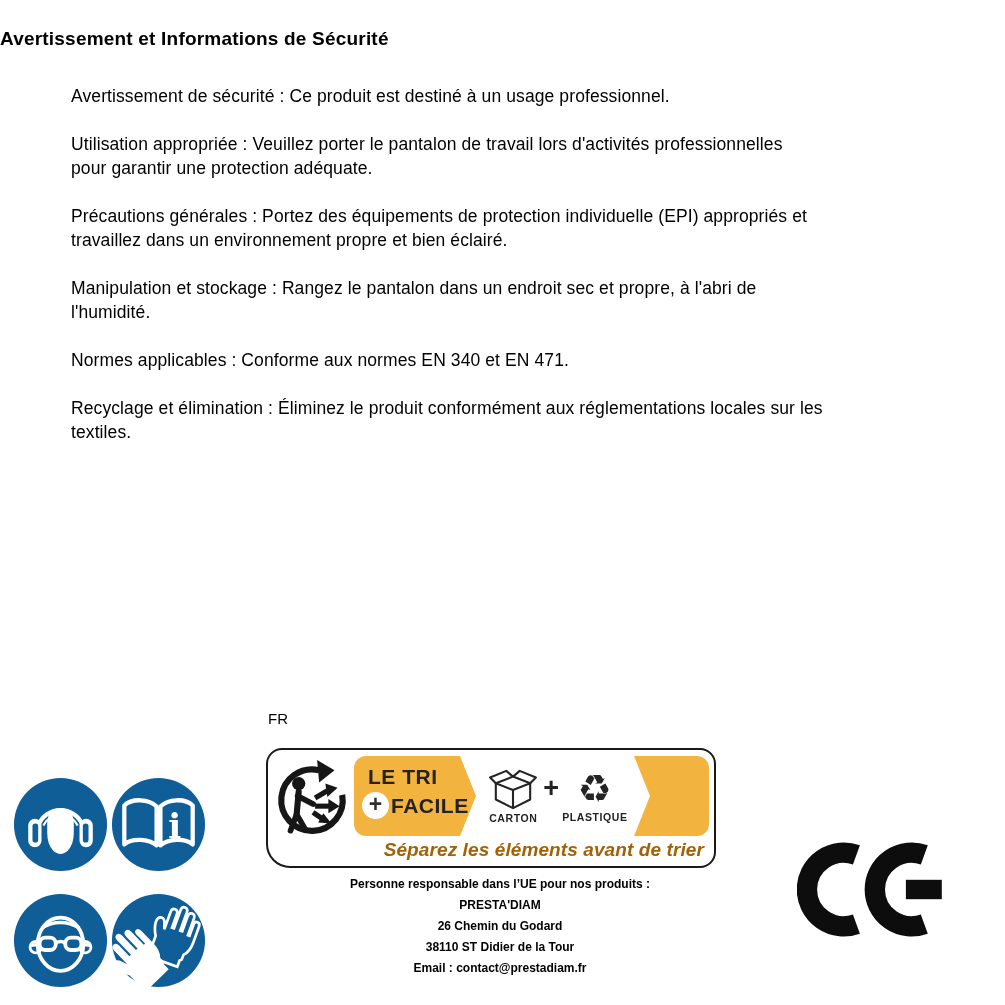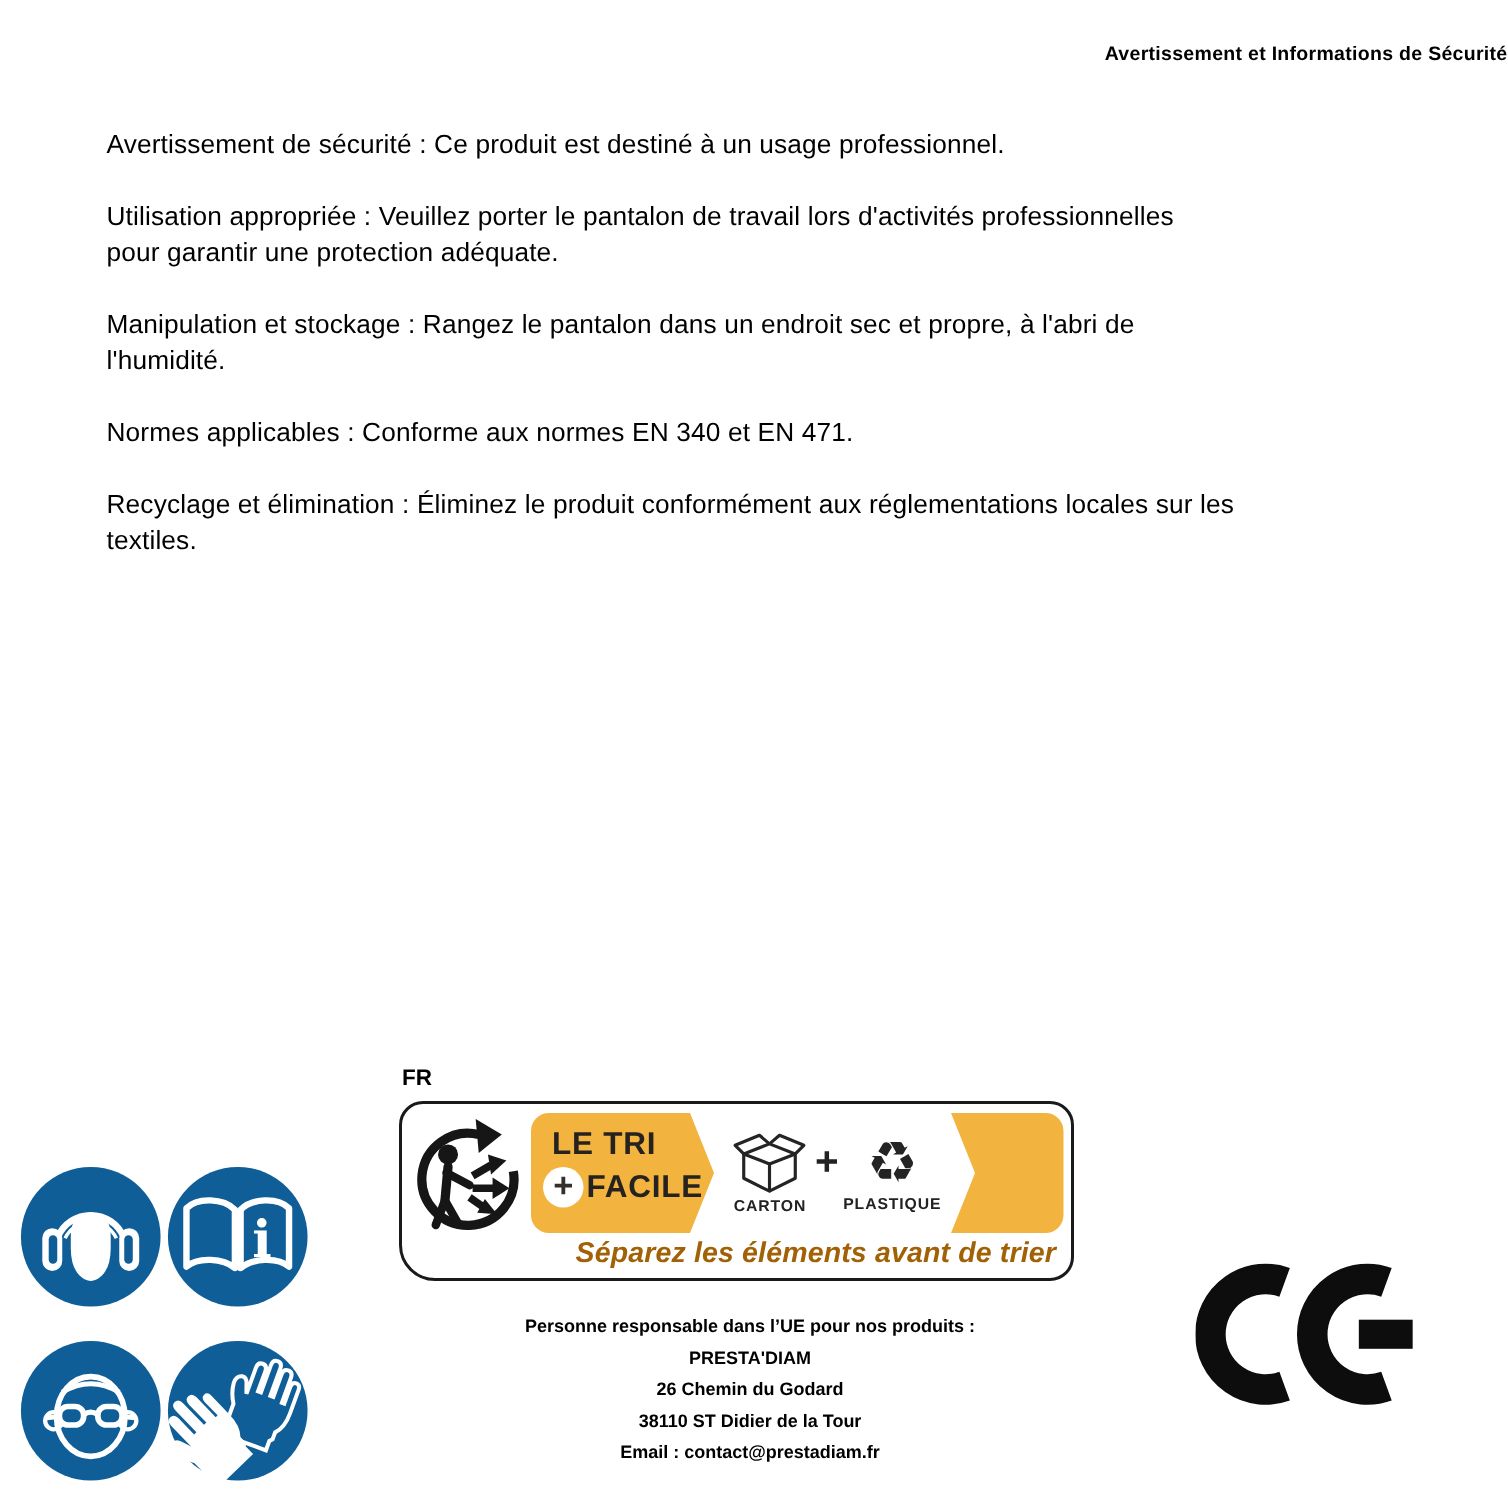--- a/index.html
+++ b/index.html
@@ -2,39 +2,39 @@
 <html><head>
 <meta charset="utf-8">
 <style>
   html,body{margin:0;padding:0;}
   body{
     width:1005px;height:1005px;position:relative;overflow:hidden;
     background:#ffffff;color:#000;
     font-family:"Liberation Sans", sans-serif;
   }
   .title{
-    position:absolute;top:28px;left:0;width:100%;text-align:right;
-    font-size:13px;font-weight:bold;letter-spacing:0.2px;
+    position:absolute;top:28px;left:0;width:100%;text-align:left;
+    font-size:19px;font-weight:bold;letter-spacing:0.2px;
   }
   .content{position:absolute;top:84px;left:71px;width:920px;}
   .para{
     font-size:17.5px;line-height:24px;margin:0 0 24px 0;
     white-space:pre-line;letter-spacing:0.1px;
   }
 
   
   .icons-grid{
     position:absolute;left:13px;top:777px;
     display:grid;grid-template-columns:95px 95px;column-gap:3px;row-gap:21px;
   }
   .sicon{width:95px;height:95px;display:block;}
 
   
   .label-area{position:absolute;left:266px;top:710px;width:452px;}
-  .fr{font-weight:bold;font-size:15px;line-height:18px;margin:0 0 6px 2px;}
+  .fr{font-weight:normal;font-size:15px;line-height:18px;margin:0 0 20px 2px;}
   .label-box{
     position:relative;width:450px;height:120px;background:#fff;
     border:2px solid #1a1a1a;border-radius:16px 16px 16px 24px;box-sizing:border-box;
   }
   .triman{position:absolute;left:8px;top:7px;}
   .band{
     position:absolute;left:86px;top:6px;right:5px;height:80px;
     background:#F2B43E;border-radius:12px;display:flex;overflow:hidden;
   }
   .band-tri{width:106px;padding:9px 0 0 8px;box-sizing:border-box;flex:none;}
@@ -80,20 +80,22 @@
 </style>
 </head>
 <body>
 
 <div class="title">Avertissement et Informations de Sécurité</div>
 
 <div class="content">
   <p class="para">Avertissement de sécurité : Ce produit est destiné à un usage professionnel.</p>
   <p class="para">Utilisation appropriée : Veuillez porter le pantalon de travail lors d'activités professionnelles
 pour garantir une protection adéquate.</p>
+  <p class="para">Précautions générales : Portez des équipements de protection individuelle (EPI) appropriés et
+travaillez dans un environnement propre et bien éclairé.</p>
   <p class="para">Manipulation et stockage : Rangez le pantalon dans un endroit sec et propre, à l'abri de
 l'humidité.</p>
   <p class="para">Normes applicables : Conforme aux normes EN 340 et EN 471.</p>
   <p class="para">Recyclage et élimination : Éliminez le produit conformément aux réglementations locales sur les
 textiles.</p>
 </div>
 
 <div class="icons-grid">
 
   <svg class="sicon" viewBox="0 0 100 100">

